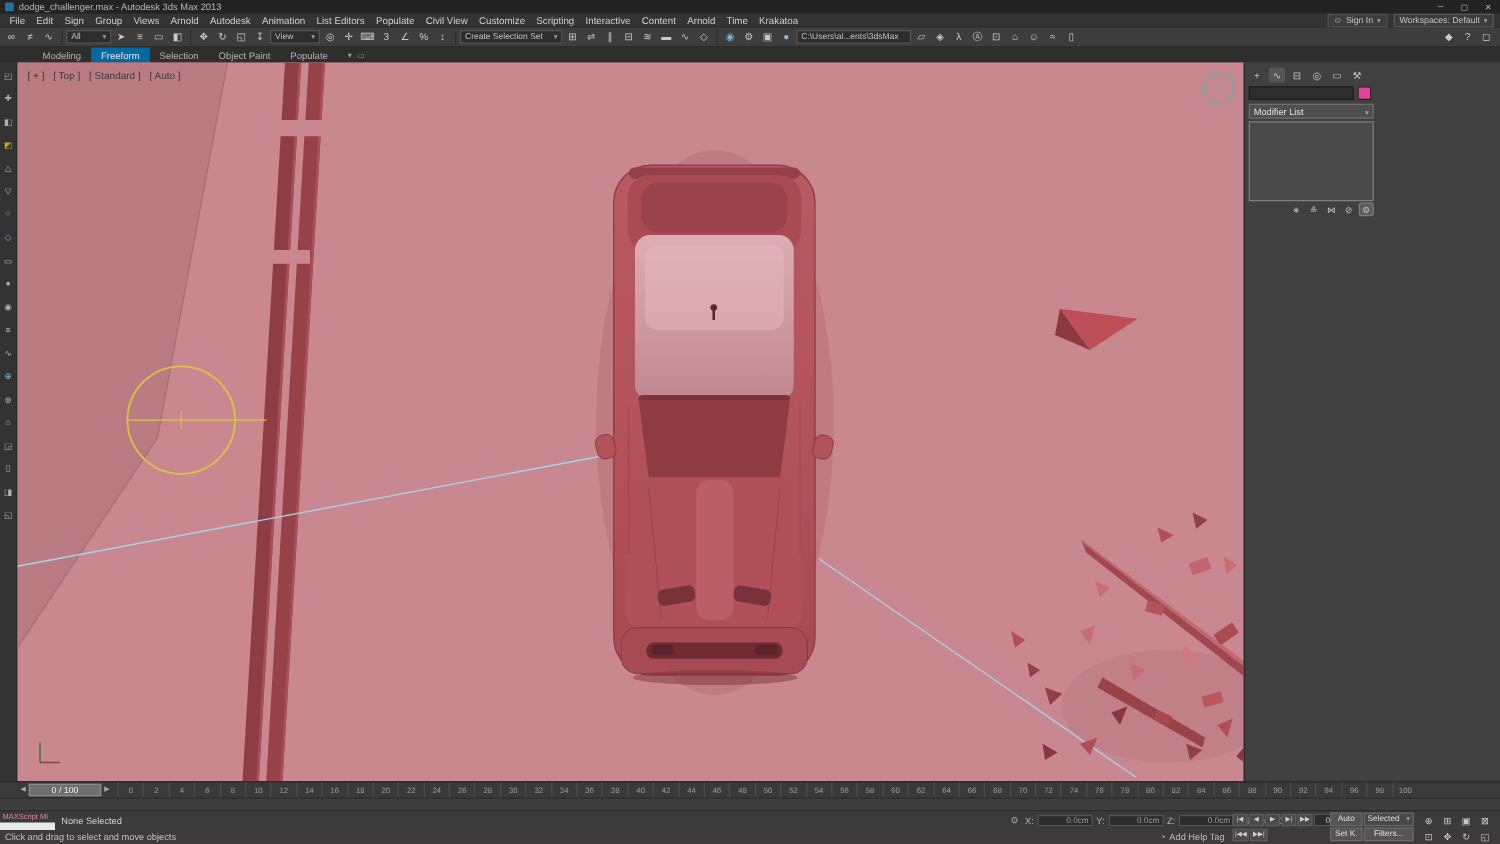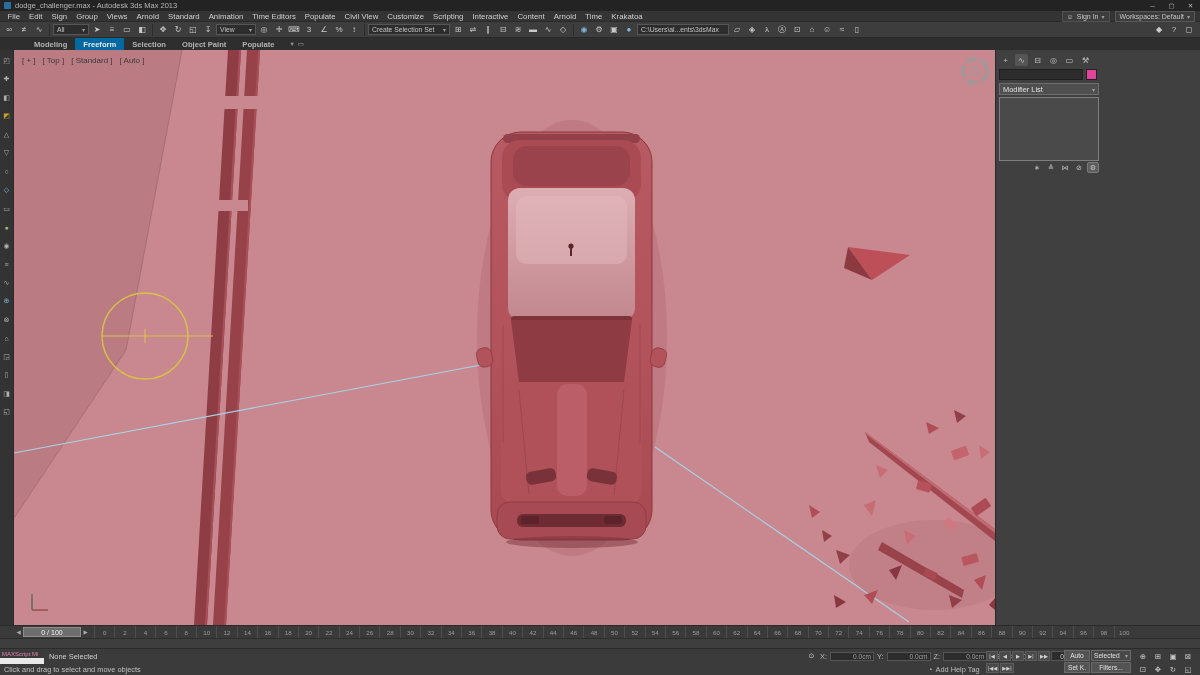--- a/index.html
+++ b/index.html
@@ -25,21 +25,21 @@
            display:flex;align-items:center;padding-left:2px;box-sizing:border-box;gap:1px;}
   .tb-group{display:flex;align-items:center;gap:1px;}
   .tbicon{width:14px;height:13px;display:flex;align-items:center;justify-content:center;font-size:8px;color:#c9c9c9;border-radius:2px;}
   .tb-sep{width:1px;height:12px;background:#2c2c2c;margin:0 2px;}
   .tb-dropdown,.tb-field{height:11px;background:#2d2d2d;border:1px solid #565656;color:#c4c4c4;font-size:6.8px;
            display:flex;align-items:center;justify-content:space-between;gap:3px;padding:0 3px;box-sizing:border-box;white-space:nowrap;overflow:hidden;}
   .tb-right{margin-left:auto;display:flex;gap:1px;margin-right:4px;}
   
   .ribbon{position:absolute;left:0;top:38px;width:1200px;height:12px;background:#2e2e2e;display:flex;align-items:stretch;
           padding-left:26px;box-sizing:border-box;font-size:7.6px;color:#b3b3b3;}
-  .ribbon-tab{padding:2px 8px;display:flex;align-items:center;font-weight:bold;}
+  .ribbon-tab{padding:2px 8px;display:flex;align-items:center;}
   .ribbon-tab.active{background:#0369a1;color:#e8e8e8;}
   .ribbon-extra{display:flex;align-items:center;gap:4px;margin-left:8px;color:#9a9a9a;font-size:6.5px;}
   
   .sidebar{position:absolute;left:0;top:50px;width:14px;height:575px;background:#333;display:flex;flex-direction:column;
            align-items:center;padding-top:5px;gap:7.5px;box-sizing:border-box;border-right:1px solid #2a2a2a;}
   .side-icon{width:11px;height:11px;display:flex;align-items:center;justify-content:center;font-size:7px;color:#b0b0b0;}
   
   .viewport{position:absolute;left:14px;top:50px;width:981px;height:575px;background:#c9878f;overflow:hidden;}
   .viewport svg{position:absolute;left:0;top:0;}
   .vp-label{position:absolute;left:8px;top:6px;display:flex;gap:7px;font-size:8px;color:#3a3a3a;}
@@ -116,23 +116,23 @@
 </div>
 
 <div class="menubar">
   <span style="display:flex;height:100%;">
       <span class="menu-item">File</span>
       <span class="menu-item">Edit</span>
       <span class="menu-item">Sign</span>
       <span class="menu-item">Group</span>
       <span class="menu-item">Views</span>
       <span class="menu-item">Arnold</span>
-      <span class="menu-item">Standard</span>
+      <span class="menu-item">Autodesk</span>
       <span class="menu-item">Animation</span>
-      <span class="menu-item">Time Editors</span>
+      <span class="menu-item">List Editors</span>
       <span class="menu-item">Populate</span>
       <span class="menu-item">Civil View</span>
       <span class="menu-item">Customize</span>
       <span class="menu-item">Scripting</span>
       <span class="menu-item">Interactive</span>
       <span class="menu-item">Content</span>
       <span class="menu-item">Arnold</span>
       <span class="menu-item">Time</span>
       <span class="menu-item">Krakatoa</span>
     </span>

